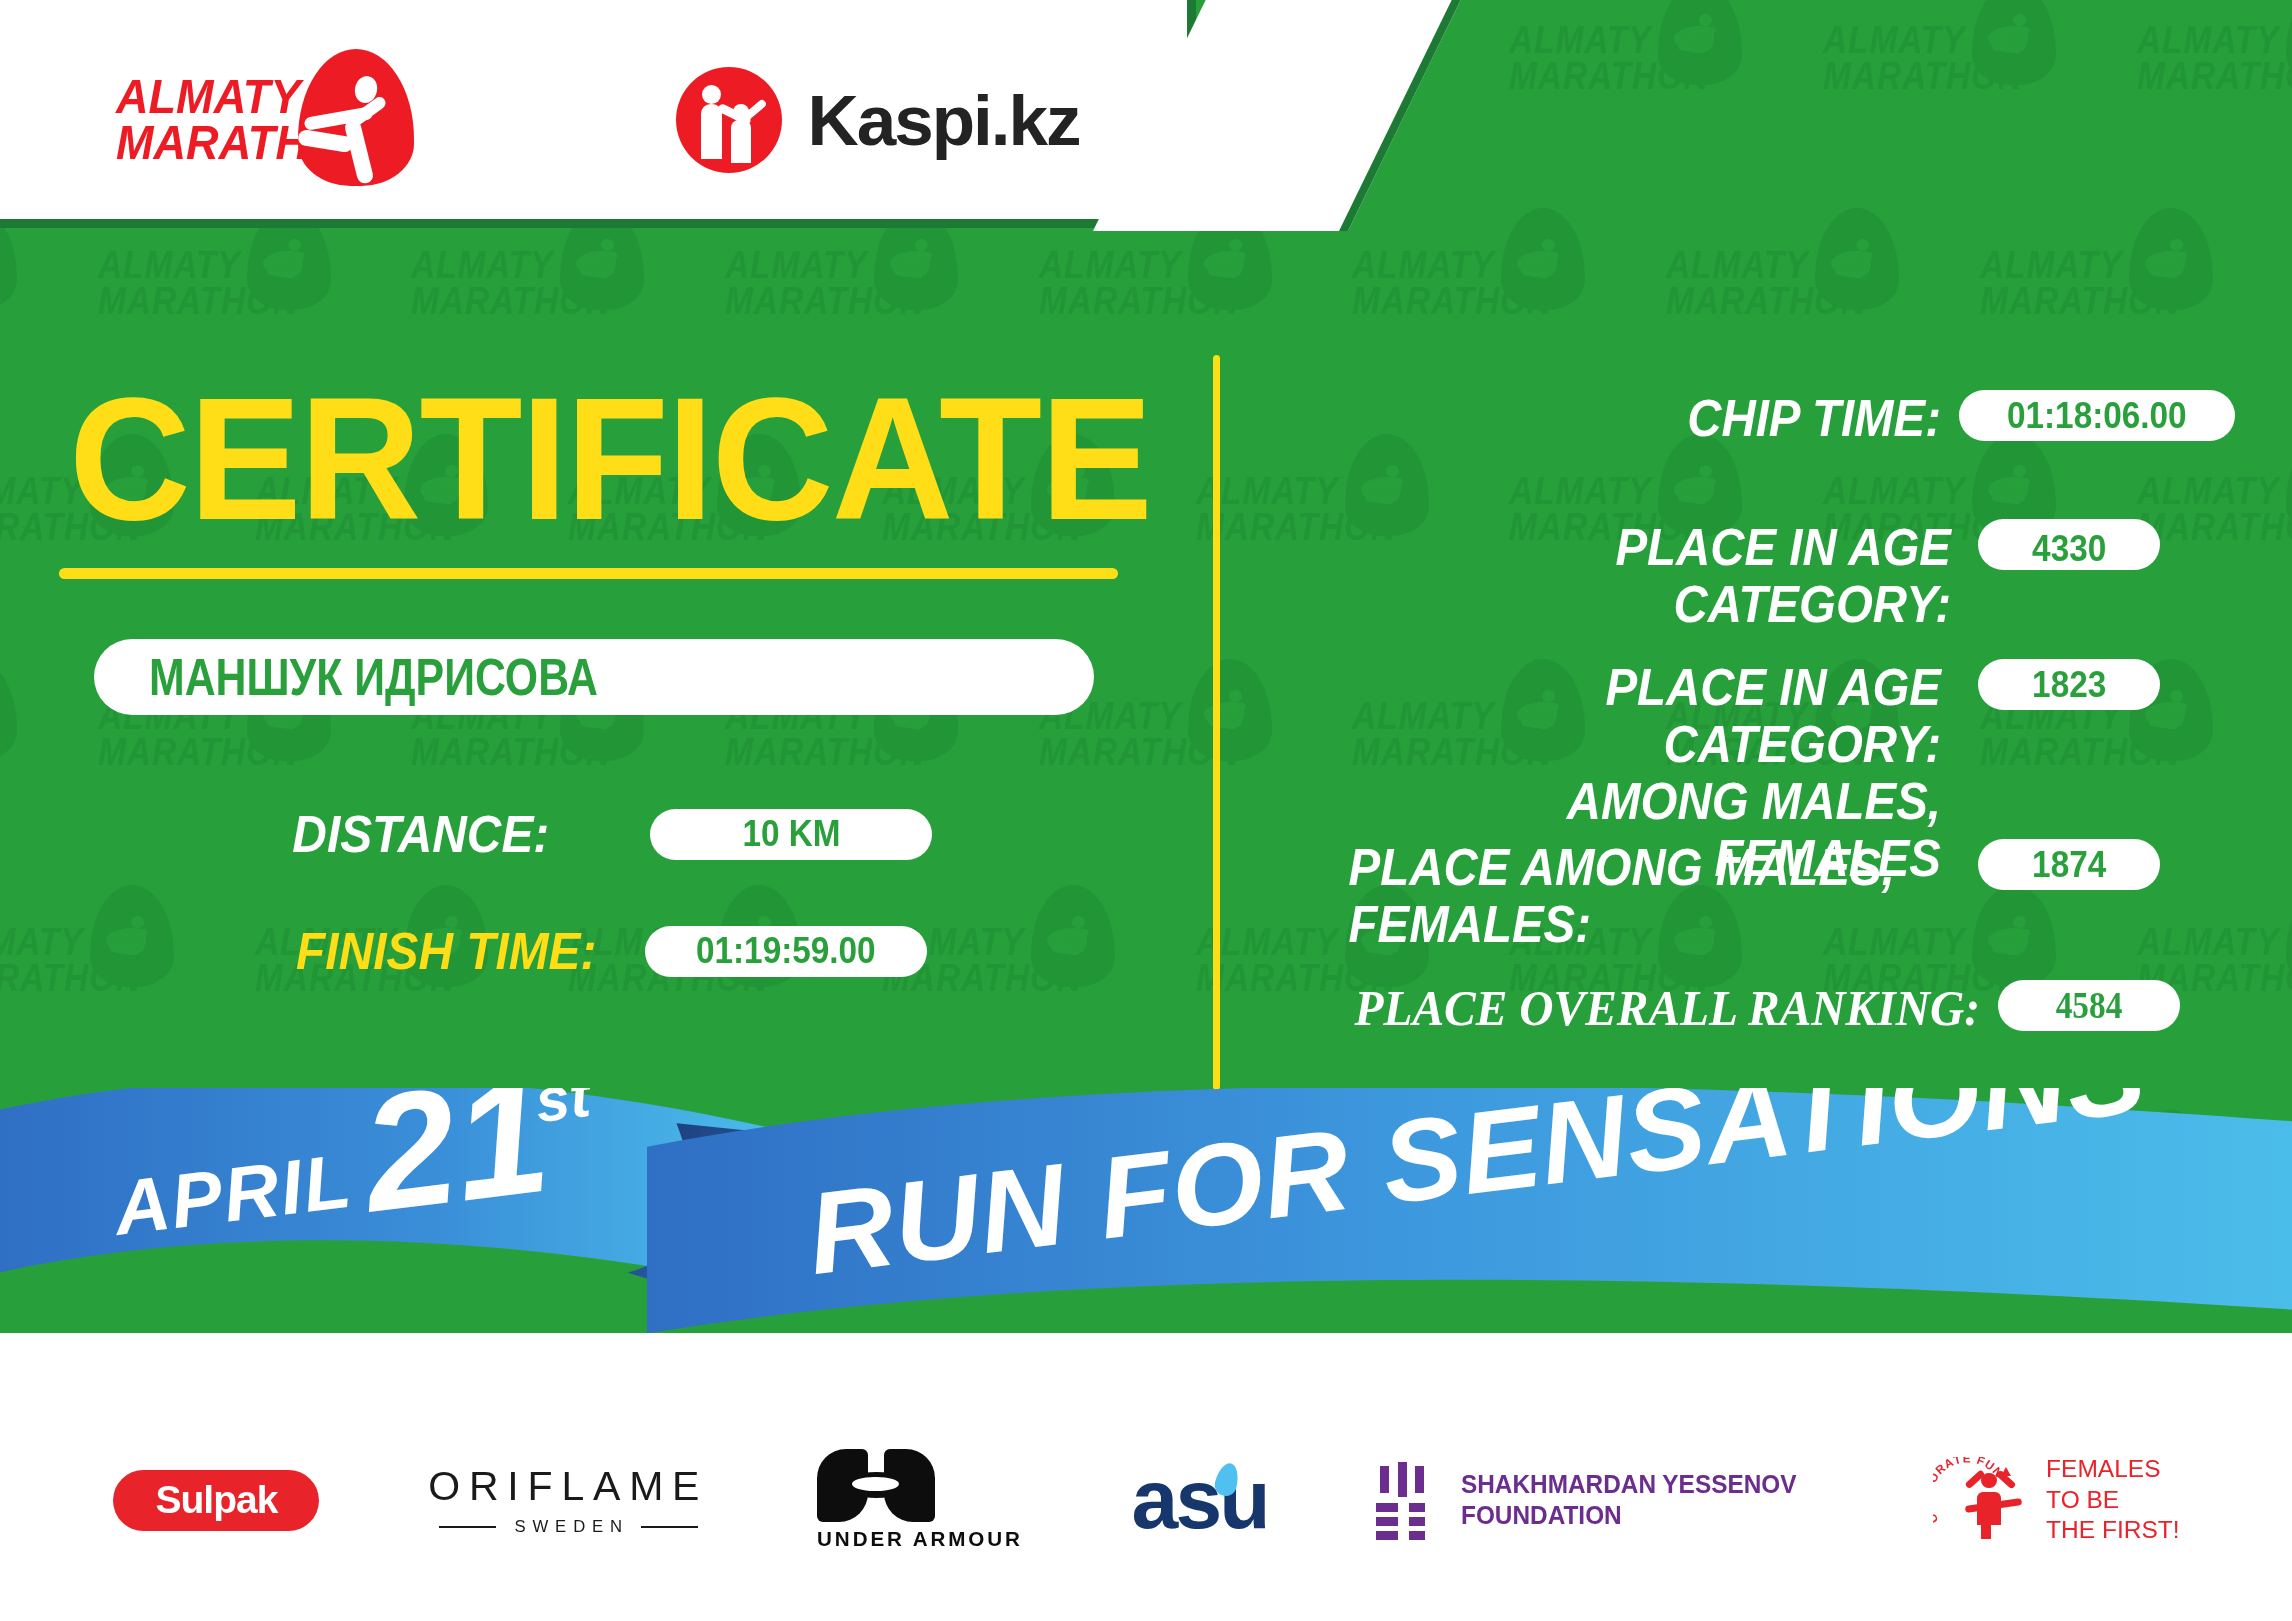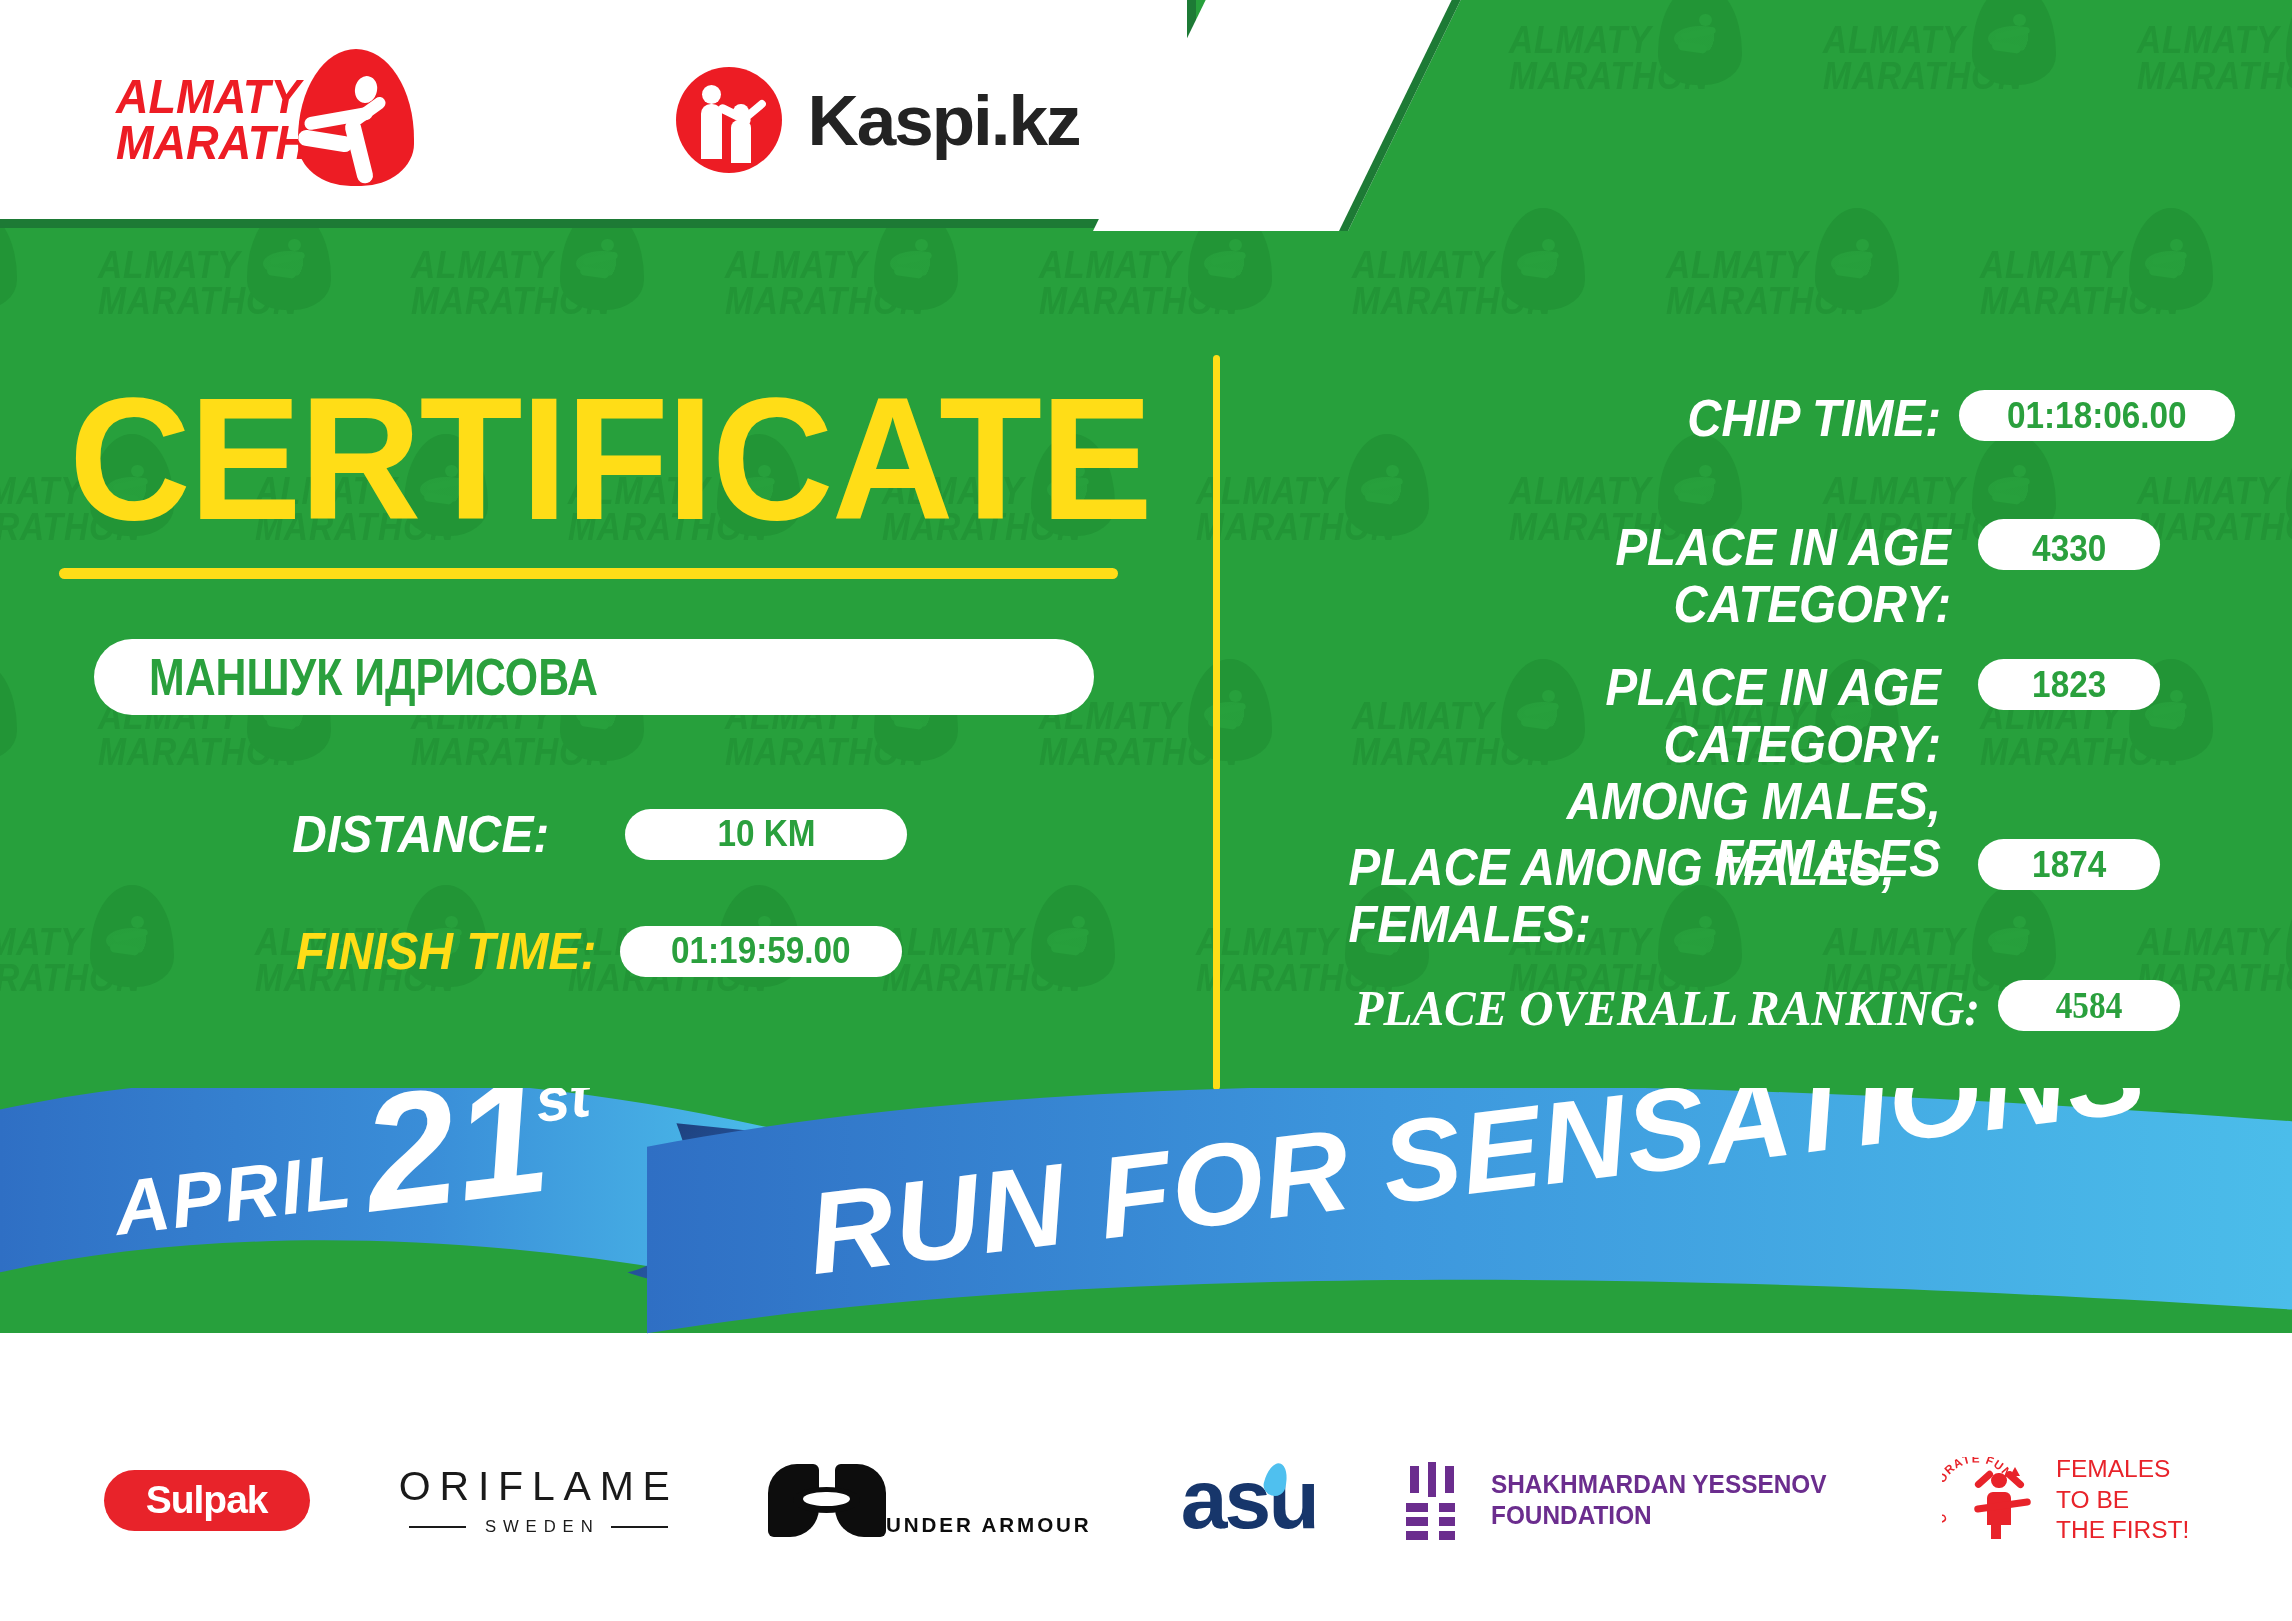--- a/index.html
+++ b/index.html
@@ -115,21 +115,21 @@
     position:absolute;left:94px;top:639px;width:1000px;height:76px;
     background:#ffffff;border-radius:39px;
     display:flex;align-items:center;
   }
   .name-text{
     margin-left:55px;color:#2aa03d;font-size:51px;font-weight:bold;
     letter-spacing:0px;transform:scaleX(0.84);transform-origin:left center;
     white-space:nowrap;
   }
 
-  .lrow{position:absolute;display:flex;align-items:center;}
+  .lrow{position:absolute;display:flex;align-items:center;gap:25px;}
   .lrow .lbl{
     font-size:52px;font-weight:bold;font-style:italic;
     transform:scaleX(0.92);transform-origin:right center;
     white-space:nowrap;text-align:right;
   }
   .lbl-white{color:#ffffff;}
   .lbl-yellow{color:#ffdd17;}
   .val-pill{
     background:#ffffff;border-radius:25.5px;height:51px;
     display:flex;align-items:center;justify-content:center;
@@ -198,21 +198,21 @@
   .sanofi-mark .s1{position:absolute;left:21.6px;top:0;width:31px;height:25.5px;background:#c69a63;border-radius:50% 50% 50% 0;}
   .sanofi-mark .s2{position:absolute;left:27.4px;top:11.8px;width:27.4px;height:43px;background:#3b4fa3;border-radius:0 50% 50% 50%;}
   .sanofi-mark .s3{position:absolute;left:7.8px;top:19.6px;width:21.6px;height:25.5px;background:#8cc63e;border-radius:50% 0 50% 50%;}
   .sanofi-name{color:#3b4fa3;font-size:33px;font-weight:bold;letter-spacing:2px;}
   .sanofi-tag{color:#3b4fa3;font-size:21.6px;font-style:italic;margin-top:2px;}
   .oriflame{display:flex;flex-direction:column;align-items:center;}
   .ori-name{color:#1a1a1a;font-size:41px;letter-spacing:8.8px;font-weight:300;}
   .ori-sub{display:flex;align-items:center;gap:11.8px;margin-top:7.8px;}
   .ori-sub .bar{width:57px;height:2px;background:#1a1a1a;}
   .ori-sub .txt{color:#1a1a1a;font-size:16.7px;letter-spacing:6.9px;margin-left:7px;}
-  .ua{display:flex;flex-direction:row;align-items:flex-end;}
+  .ua{display:flex;flex-direction:column;align-items:flex-start;}
   .ua-mark{position:relative;width:118px;height:73px;}
   .ua-mark .l,.ua-mark .r{position:absolute;top:0;width:51px;height:73px;background:#0d0d0d;}
   .ua-mark .l{left:0;border-radius:29px 5.9px 29px 5.9px;}
   .ua-mark .r{right:0;border-radius:5.9px 29px 5.9px 29px;}
   .ua-mark .mid{position:absolute;left:25.5px;top:23.5px;width:67px;height:25.5px;background:#0d0d0d;border-radius:50%;}
   .ua-mark .hole{position:absolute;left:35px;top:28px;width:47px;height:14.7px;background:#fff;border-radius:50%;}
   .ua-name{color:#0d0d0d;font-size:20.6px;font-weight:bold;letter-spacing:2.9px;margin-top:5.9px;}
   .asu{position:relative;display:flex;align-items:flex-end;}
   .asu-text{color:#17366b;font-size:84px;font-weight:bold;letter-spacing:-2.9px;line-height:0.8;}
   .asu-drop{position:absolute;left:84px;top:-3.9px;width:21.6px;height:33px;background:#4fc0ef;border-radius:50% 50% 50% 50% / 68% 68% 32% 32%;transform:rotate(14deg);}

